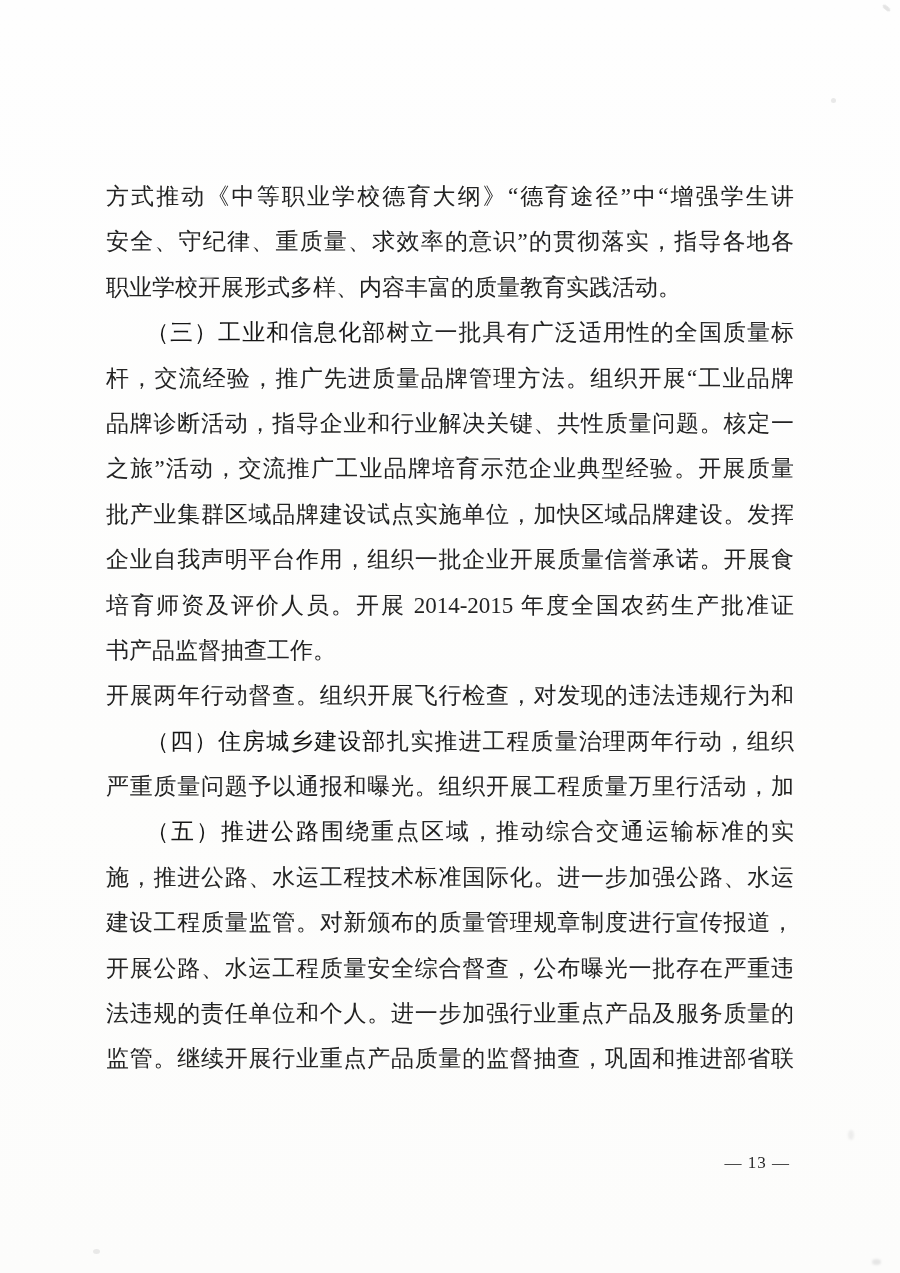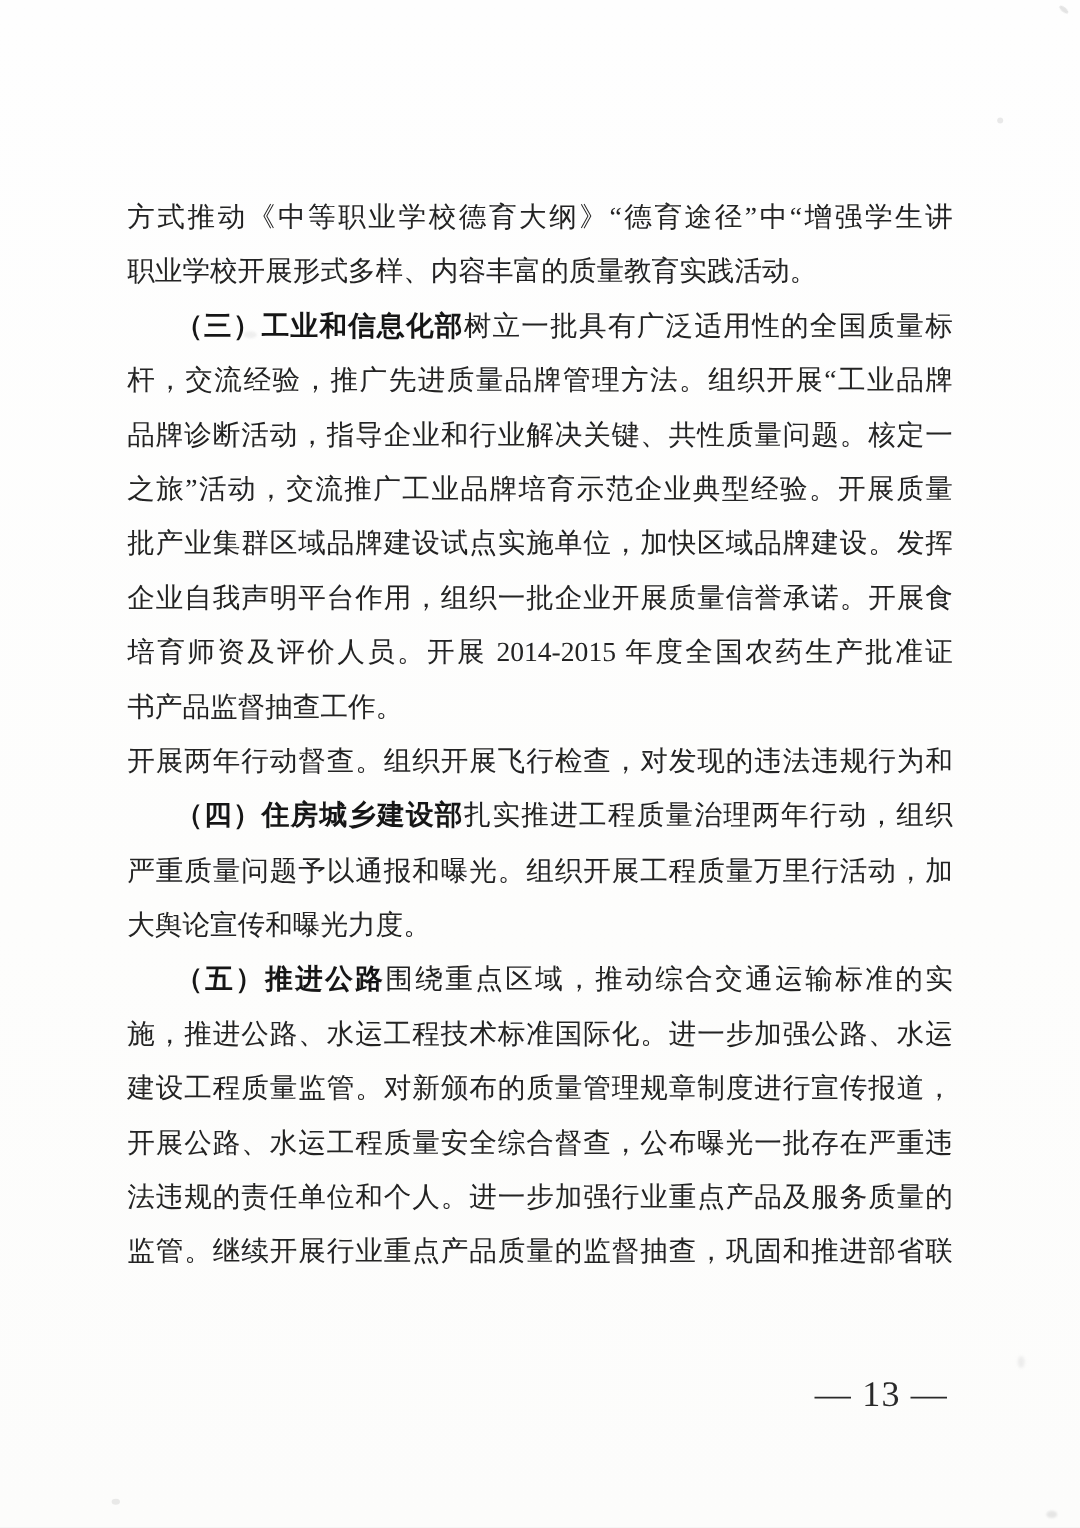--- a/index.html
+++ b/index.html
@@ -14,21 +14,21 @@
     height: 1273px;
     margin: 0 auto;
     background: #fefefe;
     background-image: linear-gradient(180deg, #fefefe 0%, #fdfdfc 60%, #fcfcfb 100%);
     overflow: hidden;
     color: #222;
   }
   .doc-body {
     position: absolute;
     left: 106px;
-    top: 158px;
+    top: 174px;
     width: 688px;
   }
   .line {
     height: 45.4px;
     line-height: 45.4px;
     font-size: 23px;
     color: #232323;
     text-align: justify;
     text-align-last: justify;
     text-justify: inter-ideograph;
@@ -36,30 +36,30 @@
     overflow: hidden;
   }
   .line.para-end {
     text-align: center;
     text-align-last: left;
   }
   .line.indent {
     padding-left: 40px;
   }
   .line .bold {
-    font-weight: 700;
+    font-weight: 400;
     color: #161616;
   }
   .page-number {
     position: absolute;
     top: 1140px;
     right: 110px;
     height: 45px;
     line-height: 45px;
-    font-size: 30px;
+    font-size: 17px;
     letter-spacing: 1px;
     color: #2a2a2a;
   }
   
   .speck {
     position: absolute;
     background: #cfcfcf;
     border-radius: 50%;
     opacity: 0.55;
     filter: blur(0.5px);
@@ -70,33 +70,33 @@
   .speck.s4 { left: 93px;  top: 1249px; width: 7px; height: 5px; background:#dadada; }
   .speck.s5 { left: 872px; top: 1259px; width: 9px; height: 6px; background:#d3d3d3; filter: blur(1px); }
   .speck.s6 { left: 848px; top: 1130px; width: 6px; height: 10px; background:#e0e0e0; filter: blur(1.2px); }
 </style>
 </head>
 <body>
 
 <div class="page">
   <div class="doc-body">
       <div class="line"><span>方式推动《中等职业学校德育大纲》“德育途径”中“增强学生讲</span></div>
+      <div class="line"><span>安全、守纪律、重质量、求效率的意识”的贯彻落实，指导各地各</span></div>
       <div class="line para-end"><span>职业学校开展形式多样、内容丰富的质量教育实践活动。</span></div>
       <div class="line indent"><span class="bold">（三）工业和信息化部</span><span>树立一批具有广泛适用性的全国质量标</span></div>
       <div class="line"><span>杆，交流经验，推广先进质量品牌管理方法。组织开展“工业品牌</span></div>
       <div class="line"><span>品牌诊断活动，指导企业和行业解决关键、共性质量问题。核定一</span></div>
       <div class="line"><span>之旅”活动，交流推广工业品牌培育示范企业典型经验。开展质量</span></div>
       <div class="line"><span>批产业集群区域品牌建设试点实施单位，加快区域品牌建设。发挥</span></div>
       <div class="line"><span>企业自我声明平台作用，组织一批企业开展质量信誉承诺。开展食</span></div>
       <div class="line"><span>培育师资及评价人员。开展 2014-2015 年度全国农药生产批准证</span></div>
       <div class="line para-end"><span>书产品监督抽查工作。</span></div>
       <div class="line"><span>开展两年行动督查。组织开展飞行检查，对发现的违法违规行为和</span></div>
       <div class="line indent"><span class="bold">（四）住房城乡建设部</span><span>扎实推进工程质量治理两年行动，组织</span></div>
       <div class="line"><span>严重质量问题予以通报和曝光。组织开展工程质量万里行活动，加</span></div>
-      <div class="line para-end"><span>大舆论宣传和曝光力度。</span></div>
       <div class="line indent"><span class="bold">（五）推进公路</span><span>围绕重点区域，推动综合交通运输标准的实</span></div>
       <div class="line"><span>施，推进公路、水运工程技术标准国际化。进一步加强公路、水运</span></div>
       <div class="line"><span>建设工程质量监管。对新颁布的质量管理规章制度进行宣传报道，</span></div>
       <div class="line"><span>开展公路、水运工程质量安全综合督查，公布曝光一批存在严重违</span></div>
       <div class="line"><span>法违规的责任单位和个人。进一步加强行业重点产品及服务质量的</span></div>
       <div class="line"><span>监管。继续开展行业重点产品质量的监督抽查，巩固和推进部省联</span></div>
     </div>
 
   <div class="page-number">— 13 —</div>
 

